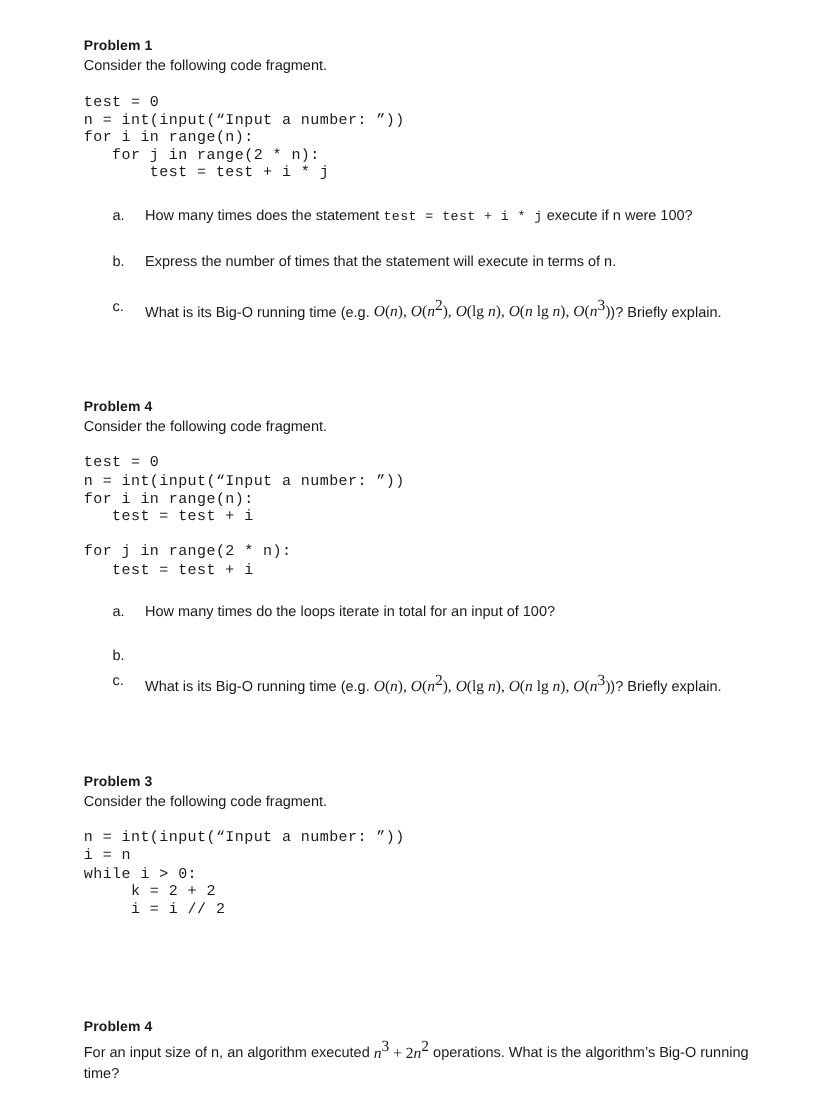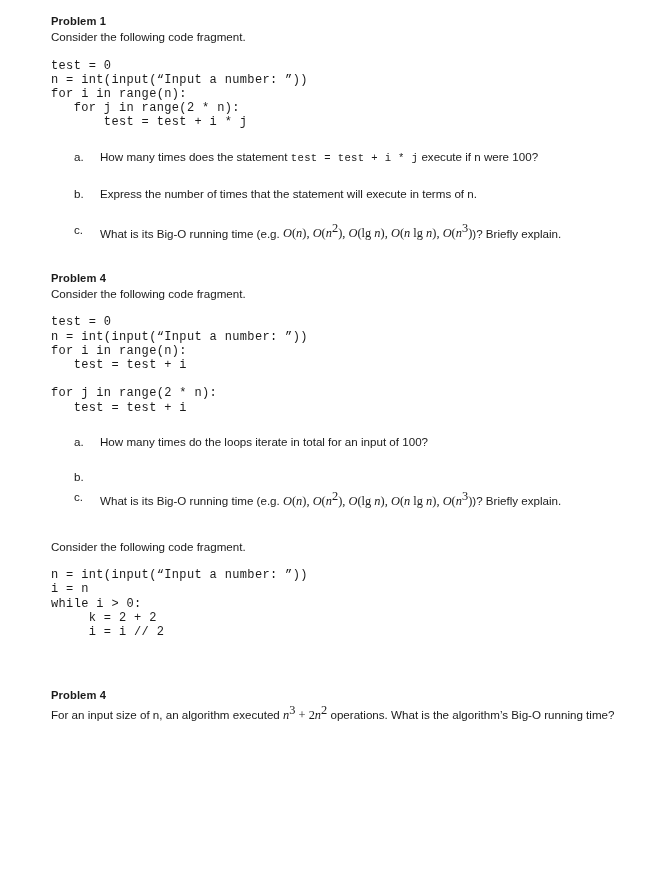--- a/index.html
+++ b/index.html
@@ -17,21 +17,21 @@
   .page {
     position: relative;
     width: 657px;
     height: 894px;
     background: #ffffff;
     box-sizing: border-box;
     padding: 14px 36px 0 51px;
     overflow: hidden;
   }
   .problem {
-    margin: 0;
+    margin: 16px;
   }
   .prob-title {
     font-weight: bold;
     font-size: 11.2px;
     line-height: 15px;
     margin: 0;
     letter-spacing: 0.1px;
   }
   .prob-intro {
     font-size: 11.6px;
@@ -141,20 +141,21 @@
       <li class="gap-b"></li>
       <li>
         <span class="marker">c.</span><span>What is its Big-O running time (e.g. </span><span class="math-expr"><span class="mathi">O</span><span class="mathup">(</span><span class="mathi">n</span><span class="mathup">)</span><span class="mathup">,</span><span class="mathup">&nbsp;</span><span class="mathi">O</span><span class="mathup">(</span><span class="mathi">n</span><sup class="mathup">2</sup><span class="mathup">)</span><span class="mathup">,</span><span class="mathup">&nbsp;</span><span class="mathi">O</span><span class="mathup">(</span><span class="mathup">lg</span><span class="mathup">&nbsp;</span><span class="mathi">n</span><span class="mathup">)</span><span class="mathup">,</span><span class="mathup">&nbsp;</span><span class="mathi">O</span><span class="mathup">(</span><span class="mathi">n</span><span class="mathup">&nbsp;</span><span class="mathup">lg</span><span class="mathup">&nbsp;</span><span class="mathi">n</span><span class="mathup">)</span><span class="mathup">,</span><span class="mathup">&nbsp;</span><span class="mathi">O</span><span class="mathup">(</span><span class="mathi">n</span><sup class="mathup">3</sup><span class="mathup">)</span></span><span>)? Briefly explain.</span>
       </li>
     </ol>
   </section>
 
   <div class="gap-p"></div>
 
   <section class="problem">
+    <p class="prob-title">Problem 3</p>
     <p class="prob-intro">Consider the following code fragment.</p>
     <div class="sp-intro-code"></div>
     <pre class="code">n = int(input(“Input a number: ”))
 i = n
 while i &gt; 0:
      k = 2 + 2
      i = i // 2</pre>
     <div style="height:21px"></div>
   </section>
 

